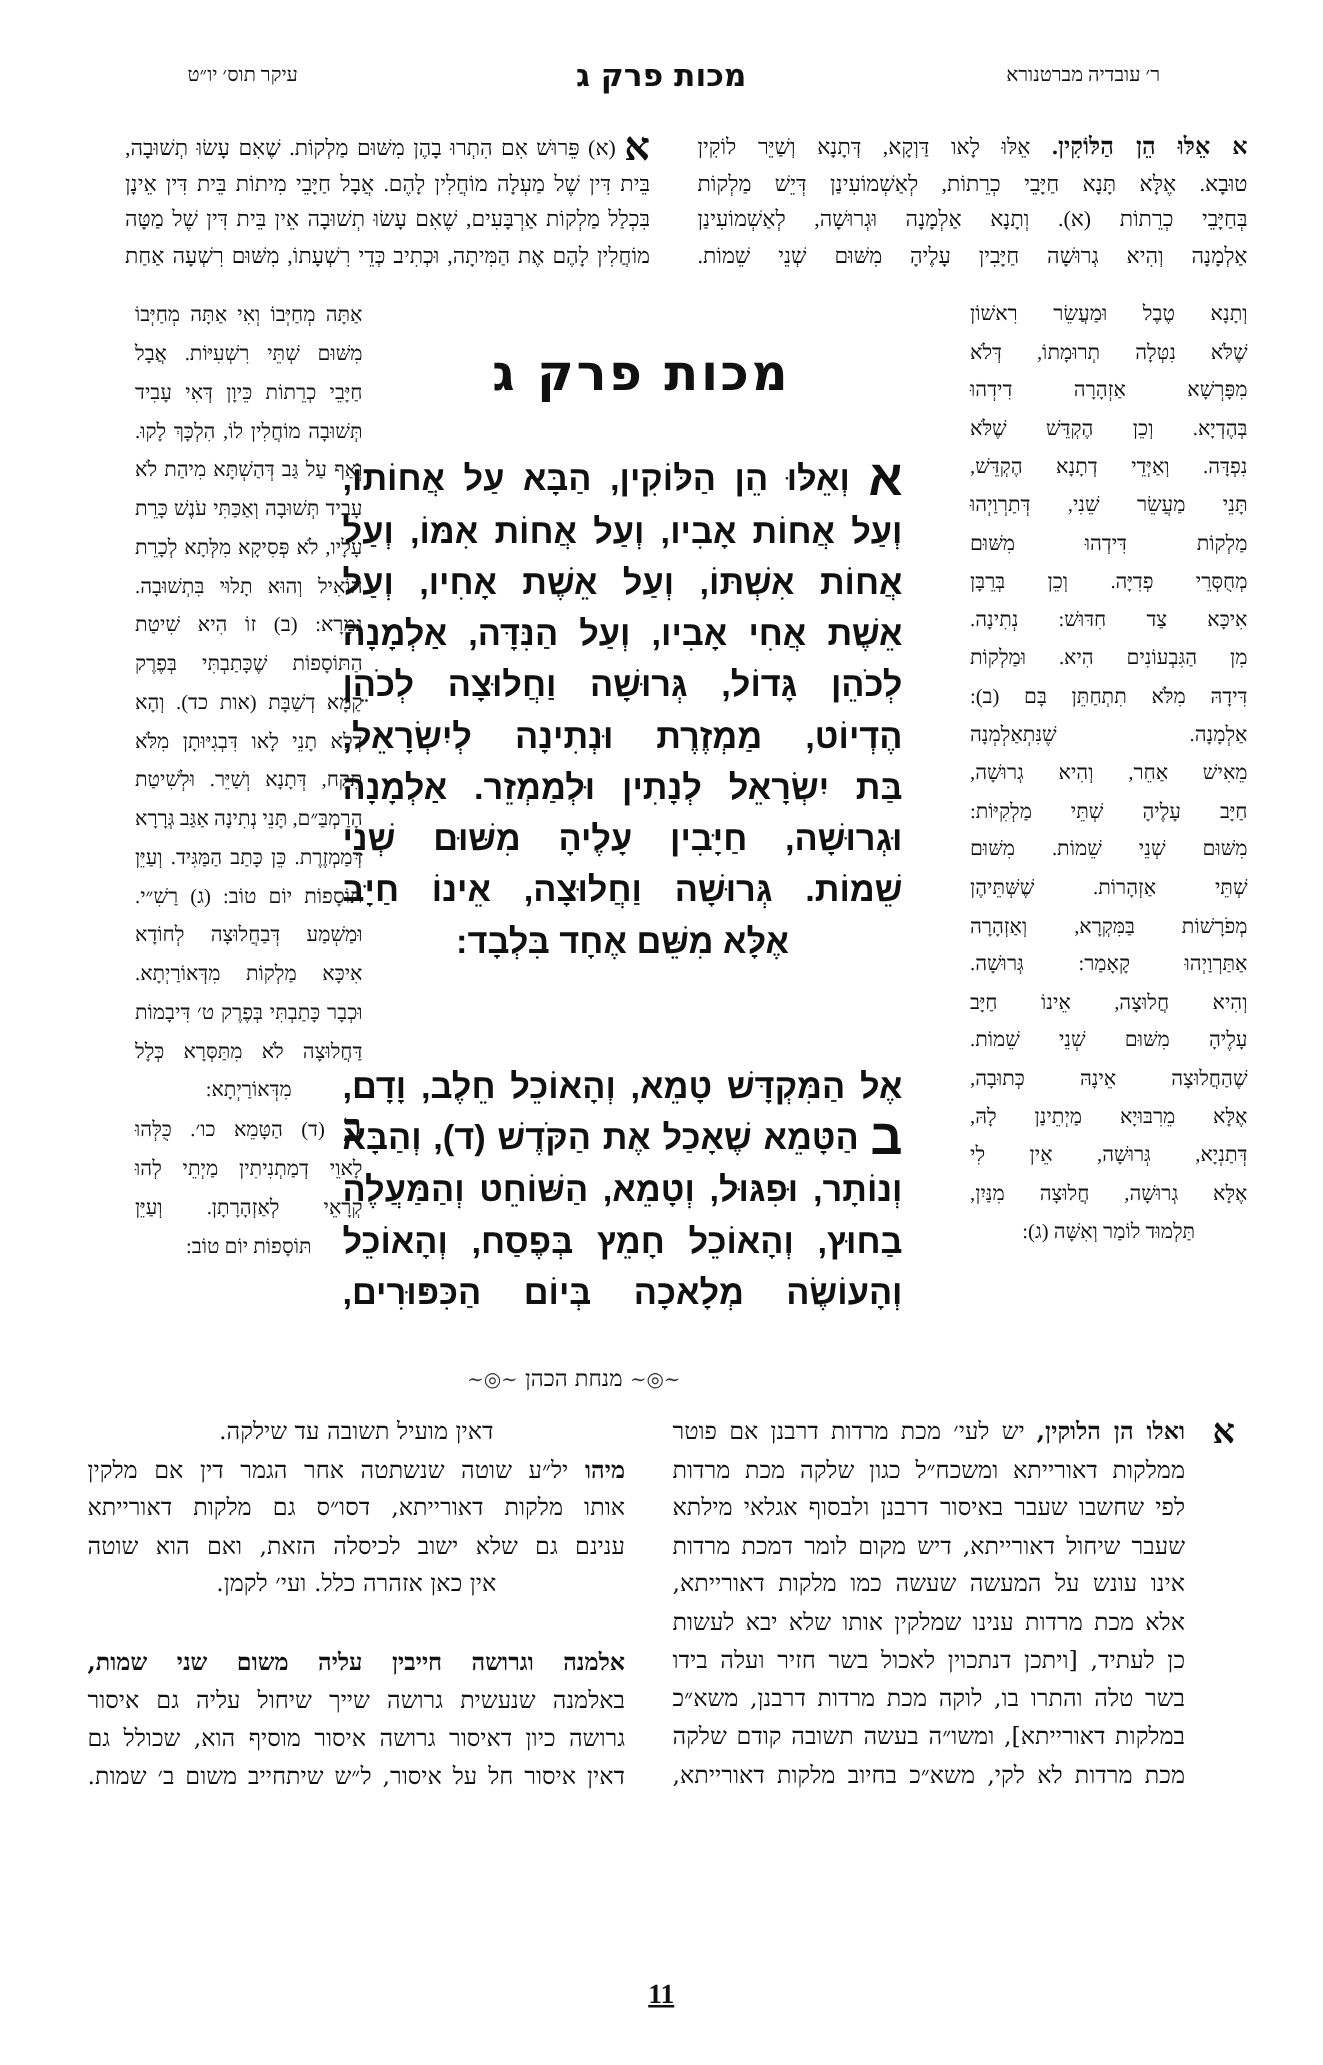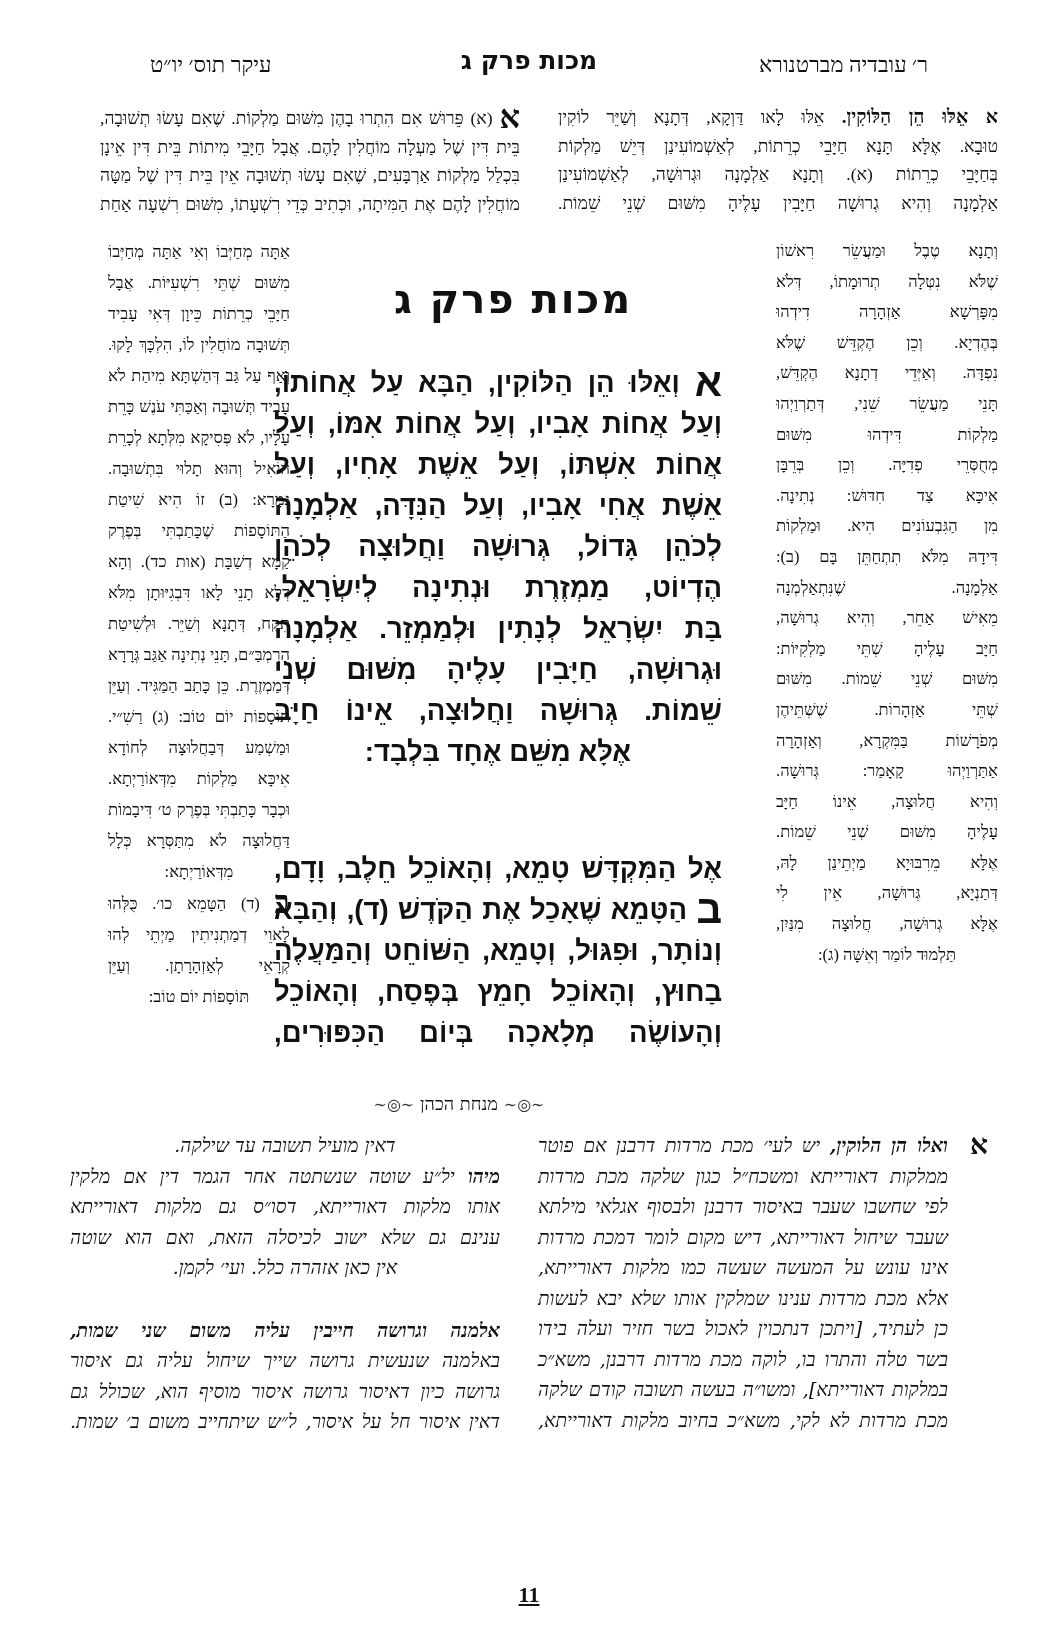--- a/index.html
+++ b/index.html
@@ -1,20 +1,20 @@
 <!DOCTYPE html>
 <html><head>
 <meta charset="utf-8">
 <style>
   html, body { margin: 0; padding: 0; background: #ffffff; }
   body { width: 1058px; height: 1652px; position: relative; overflow: hidden; color: #111; font-family: "DejaVu Serif", "Liberation Serif", serif; }
   .abs { position: absolute; }
 
   
-  .hdr { position: absolute; top: 52px; font-size: 22px; font-family: "Liberation Serif", serif; direction: rtl; }
+  .hdr { position: absolute; top: 52px; font-size: 16px; font-family: "Liberation Serif", serif; direction: rtl; }
   .hdr-title { left: 0; width: 1058px; text-align: center; font-size: 25px; font-weight: bold; top: 46px; font-family: "DejaVu Sans", sans-serif; }
   .hdr-right { right: 130px; }
   .hdr-left { left: 150px; }
 
   
   .small { font-family: "Liberation Serif", serif; font-size: 17.5px; line-height: 28.5px; direction: rtl; text-align: justify; text-align-last: justify; }
   .small .ln { display: block; white-space: nowrap; margin-left: 28px; }
   .small .last { text-align-last: center; }
   .bold { font-weight: bold; }
   .bigletter { font-size: 32px; font-weight: bold; font-family: "DejaVu Serif", serif; vertical-align: -4px; }
@@ -24,21 +24,21 @@
   .mishna { position: absolute; left: 274px; width: 448px; direction: rtl; font-family: Liberation Sans, sans-serif; font-weight: bold; font-size: 27.5px; line-height: 41px; }
   .mishna .ln { display: block; white-space: nowrap; text-align: justify; text-align-last: justify; }
   .mishna .center { text-align-last: center; }
   .mishna .big { font-size: 40px; vertical-align: -4px; }
 
   
   .divider { position: absolute; top: 1093px; left: 0; width: 918px; text-align: center; font-family: "DejaVu Serif", serif; font-size: 18px; direction: rtl; }
   .orn { color: #333; font-size: 16px; }
 
   
-  .mk { font-family: "DejaVu Serif", serif; font-size: 19px; line-height: 30.5px; direction: rtl; font-style: italic; }
+  .mk { font-family: "DejaVu Serif", serif; font-size: 19px; line-height: 30.5px; direction: rtl; }
   .mk .ln { display: block; white-space: nowrap; text-align: justify; text-align-last: justify; }
   .mk .center { text-align-last: center; }
   .mk .bold { font-weight: bold; margin-top: 32px; }
   .alef-marker { position: absolute; top: 1128px; right: 70px; font-size: 28px; font-weight: bold; font-family: "DejaVu Serif", serif; }
 
   .page-num { position: absolute; top: 1582px; left: 0; width: 1058px; text-align: center; font-size: 22px; font-weight: bold; font-family: "Liberation Serif", serif; text-decoration: underline; }
 </style>
 </head>
 <body>
 
@@ -97,20 +97,21 @@
   <span class="ln">דִּידָהּ מִלֹּא תִתְחַתֵּן בָּם (ב):</span>
   <span class="ln">אַלְמָנָה. שֶׁנִּתְאַלְמְנָה</span>
   <span class="ln">מֵאִישׁ אַחֵר, וְהִיא גְרוּשָׁה,</span>
   <span class="ln">חַיָּב עָלֶיהָ שְׁתֵּי מַלְקִיּוֹת:</span>
   <span class="ln">מִשּׁוּם שְׁנֵי שֵׁמוֹת. מִשּׁוּם</span>
   <span class="ln">שְׁתֵּי אַזְהָרוֹת. שֶׁשְּׁתֵּיהֶן</span>
   <span class="ln">מְפֹרָשׁוֹת בַּמִּקְרָא, וְאַזְהָרָה</span>
   <span class="ln">אַתַּרְוַיְהוּ קָאָמַר: גְּרוּשָׁה.</span>
   <span class="ln">וְהִיא חֲלוּצָה, אֵינוֹ חַיָּב</span>
   <span class="ln">עָלֶיהָ מִשּׁוּם שְׁנֵי שֵׁמוֹת.</span>
+  <span class="ln">שֶׁהַחֲלוּצָה אֵינָהּ כְּתוּבָה,</span>
   <span class="ln">אֶלָּא מֵרִבּוּיָא מַיְתֵינַן לָהּ,</span>
   <span class="ln">דְּתַנְיָא, גְּרוּשָׁה, אֵין לִי</span>
   <span class="ln">אֶלָּא גְרוּשָׁה, חֲלוּצָה מִנַּיִן,</span>
   <span class="ln last">תַּלְמוּד לוֹמַר וְאִשָּׁה (ג):</span>
 </div>
 
 <div class="abs small" style="top:236px; left:80px; width:210px; font-size:16.5px; line-height:31px;">
   <span class="ln">אַתָּה מְחַיְּבוֹ וְאִי אַתָּה מְחַיְּבוֹ</span>
   <span class="ln">מִשּׁוּם שְׁתֵּי רִשְׁעִיּוֹת. אֲבָל</span>
   <span class="ln">חַיָּבֵי כְרֵתוֹת כֵּיוָן דְּאִי עָבִיד</span>

